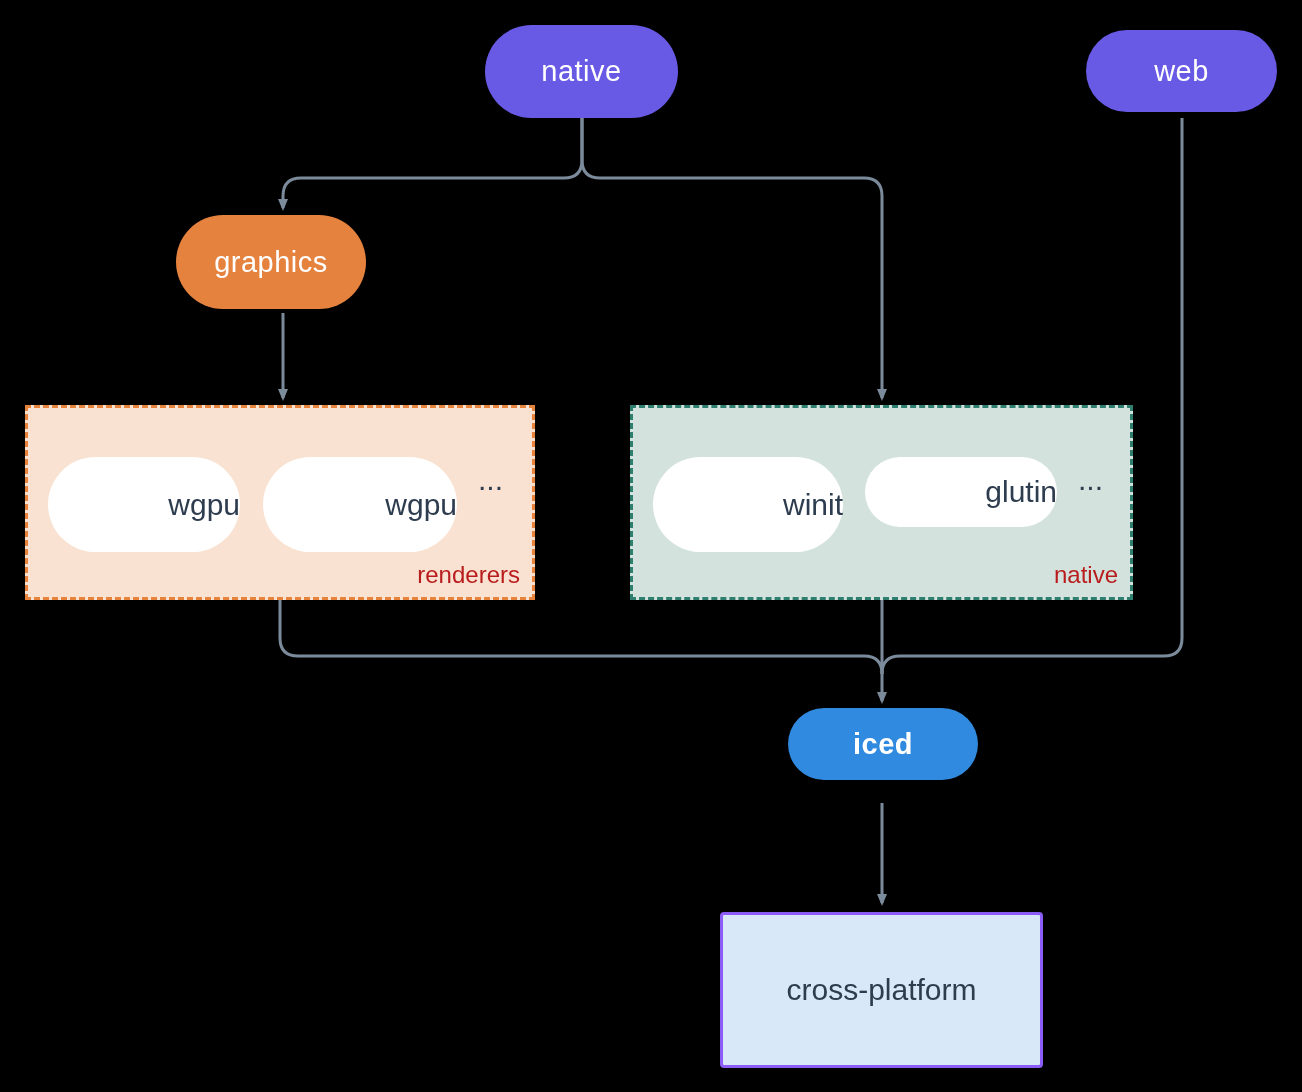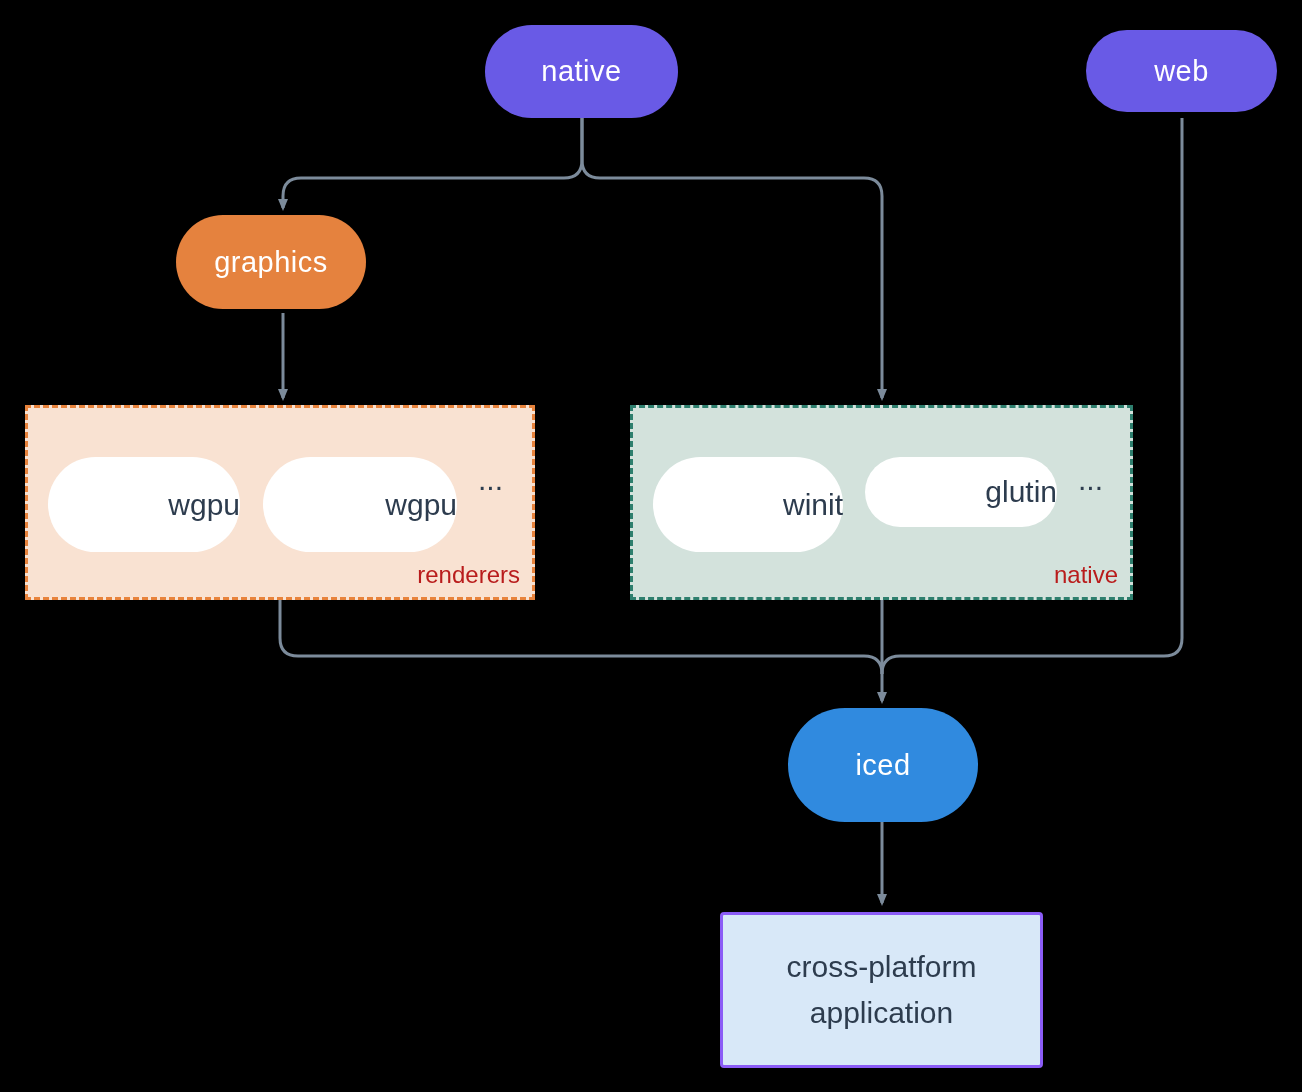--- a/index.html
+++ b/index.html
@@ -119,22 +119,21 @@
     <div class="item-pill" style="left:20px; top:24px; width:190px; height:95px;">
       <span>winit</span>
     </div>
     <div class="item-pill" style="left:232px; top:24px; width:192px; height:70px;">
       <span>glutin</span>
     </div>
     <span class="ellipsis" style="left:445px; top:55px;">...</span>
     <span class="group-label">native</span>
   </div>
 
-  <div class="pill iced" style="left:788px; top:708px; width:190px; height:114px;">
+  <div class="pill iced" style="left:788px; top:708px; width:190px; height:72px;font-weight:bold;">
     <span>iced</span>
   </div>
 
   <div class="app-box" style="left:720px; top:912px; width:323px; height:156px;">
     <span>cross-platform</span>
-    <span>application</span>
   </div>
 
 </div>
 
 </body></html>

